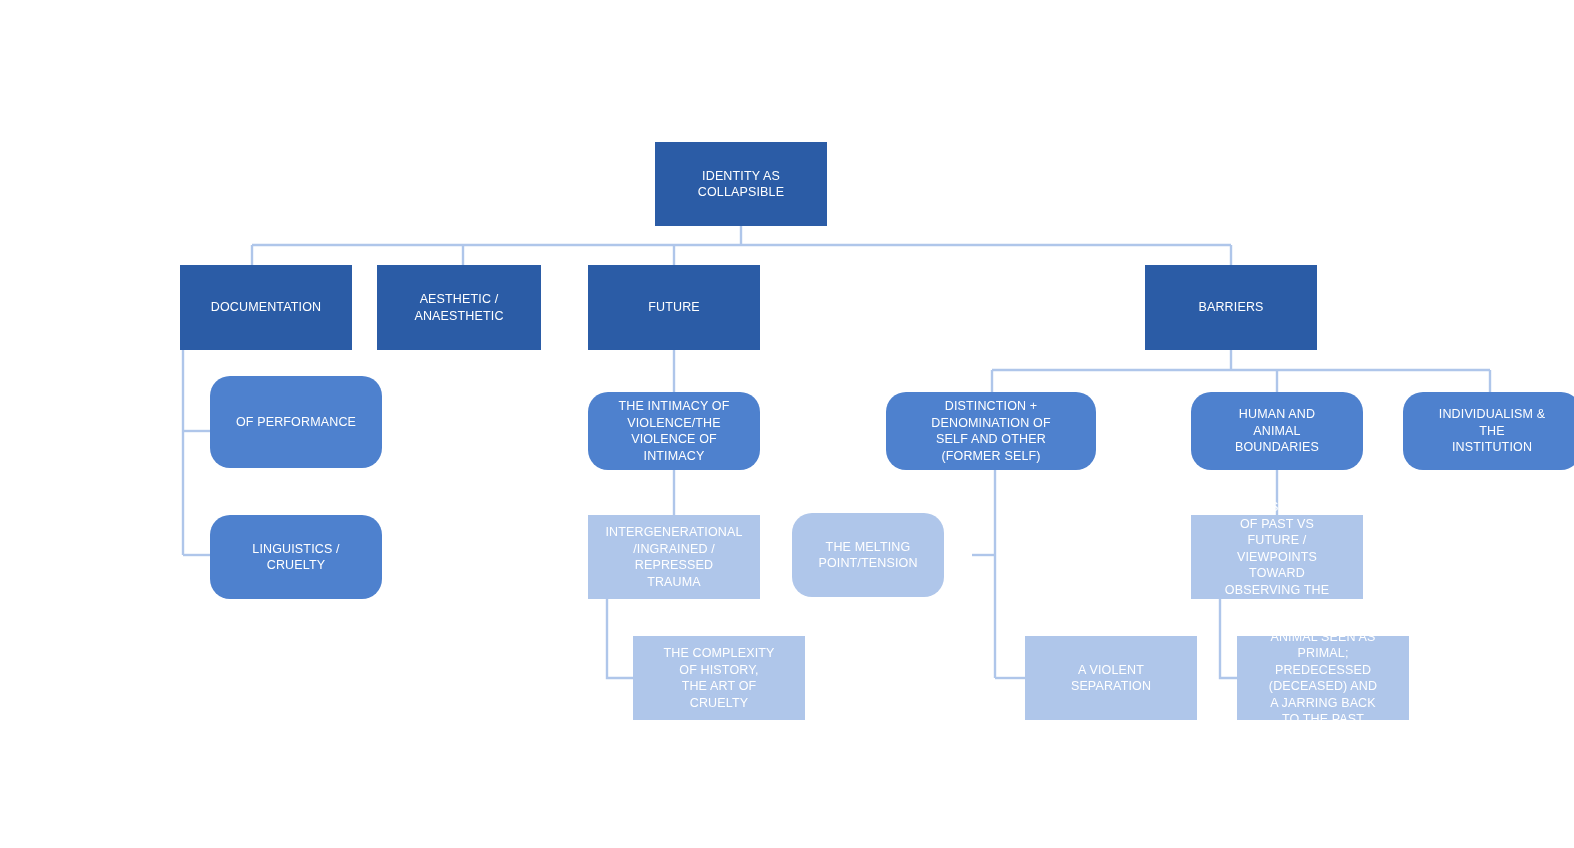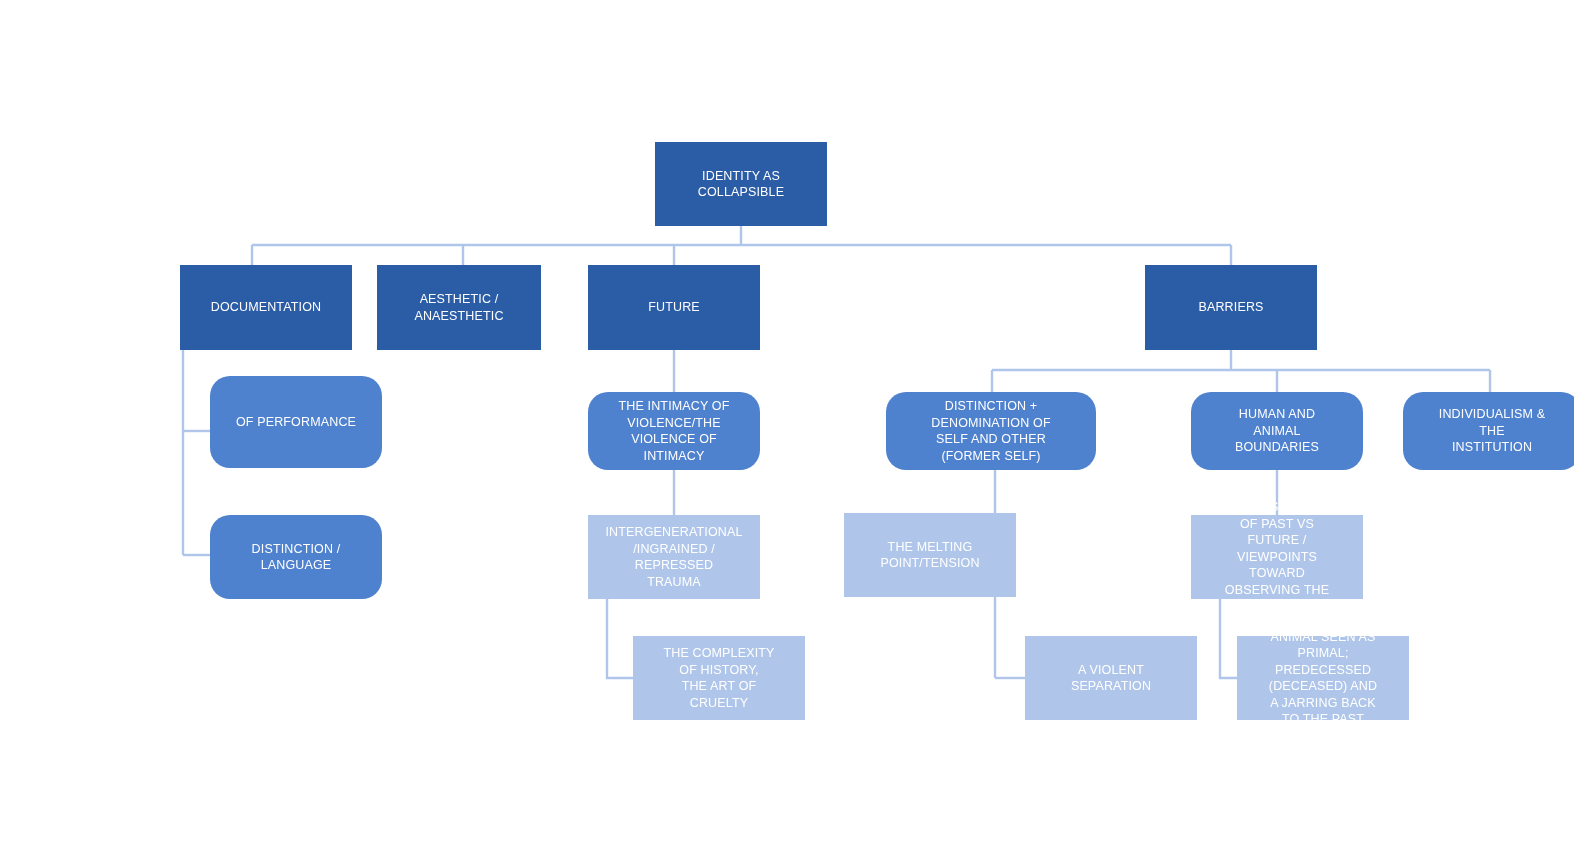--- a/index.html
+++ b/index.html
@@ -109,21 +109,21 @@
 
   <div class="node lvl-dark t-l1" style="left:1145px; top:265px; width:172px; height:85px;">
     <span>BARRIERS</span>
   </div>
 
   <div class="node lvl-mid t-l2" style="left:210px; top:376px; width:172px; height:92px;">
     <span>OF PERFORMANCE</span>
   </div>
 
   <div class="node lvl-mid t-l2" style="left:210px; top:515px; width:172px; height:84px;">
-    <span>DISTINCTION / LANGUAGE</span>
+    <span>LINGUISTICS / CRUELTY</span>
   </div>
 
   <div class="node lvl-mid t-l2" style="left:588px; top:392px; width:172px; height:78px;">
     <span>THE INTIMACY OF
 VIOLENCE/THE VIOLENCE OF
 INTIMACY</span>
   </div>
 
   <div class="node lvl-mid t-l2" style="left:886px; top:392px; width:210px; height:78px;">
     <span>DISTINCTION + DENOMINATION OF
@@ -139,21 +139,21 @@
     <span>INDIVIDUALISM &amp; THE
 INSTITUTION</span>
   </div>
 
   <div class="node lvl-light t-l3" style="left:588px; top:515px; width:172px; height:84px;">
     <span>INTERGENERATIONAL
 /INGRAINED / REPRESSED
 TRAUMA</span>
   </div>
 
-  <div class="node lvl-light t-l3" style="left:844px; top:513px; width:172px; height:84px;">
+  <div class="node lvl-light t-l3" style="left:792px; top:513px; width:152px; height:84px;border-radius:20px;">
     <span>THE MELTING POINT/TENSION</span>
   </div>
 
   <div class="node lvl-light t-l3" style="left:1191px; top:515px; width:172px; height:84px;">
     <span>MANIFESTATIONS OF PAST VS
 FUTURE / VIEWPOINTS
 TOWARD OBSERVING THE
 HUMAN</span>
   </div>
 

